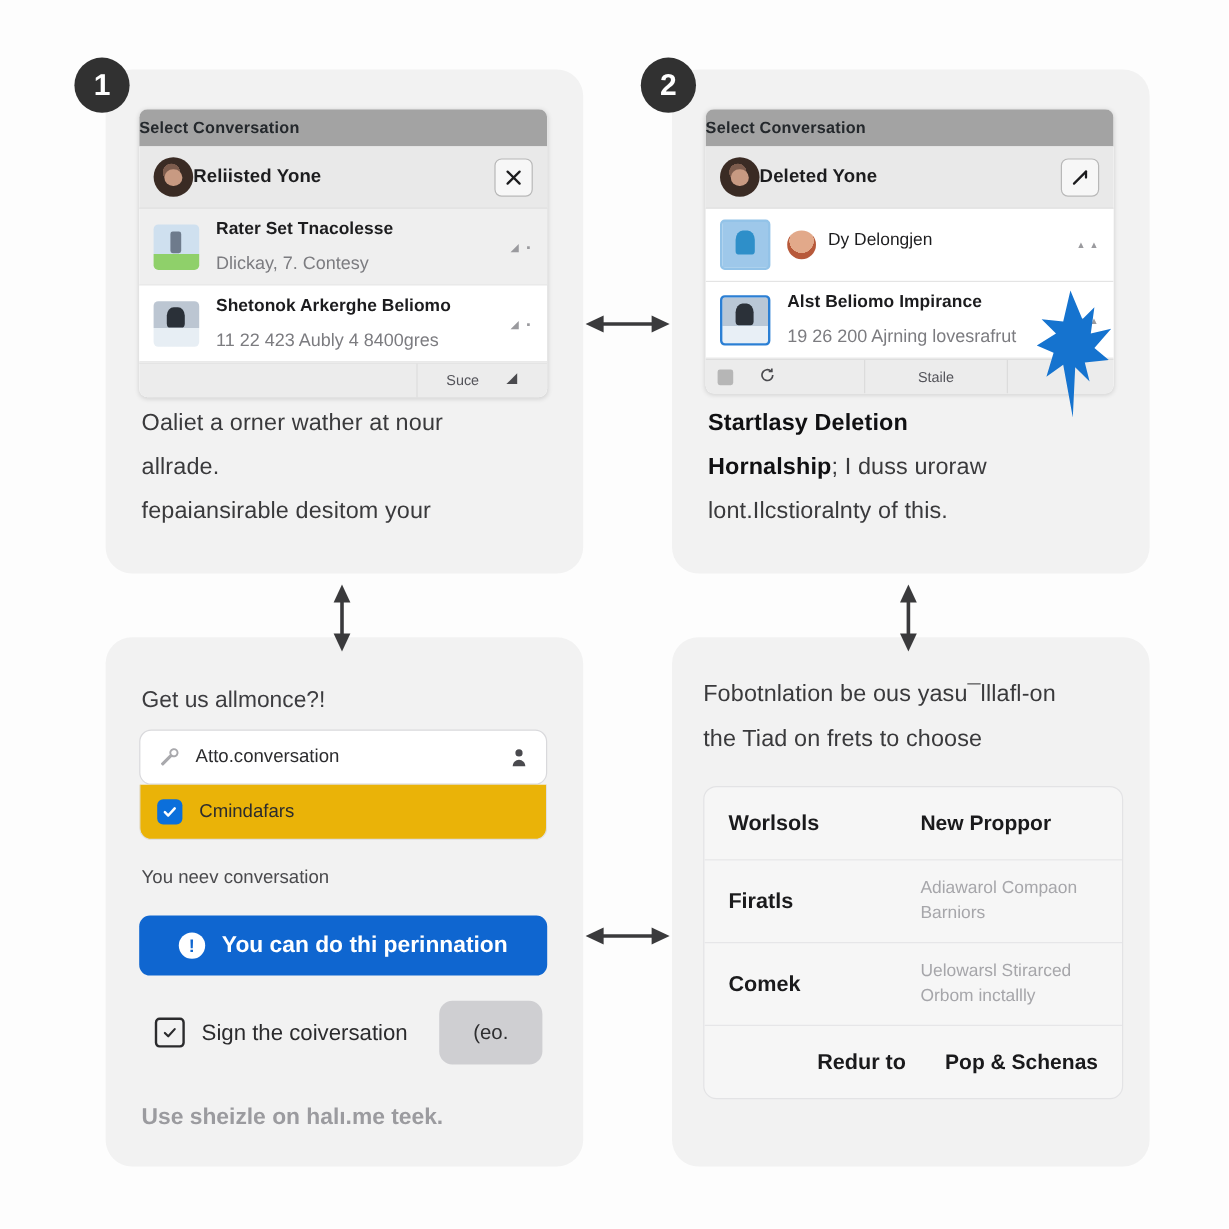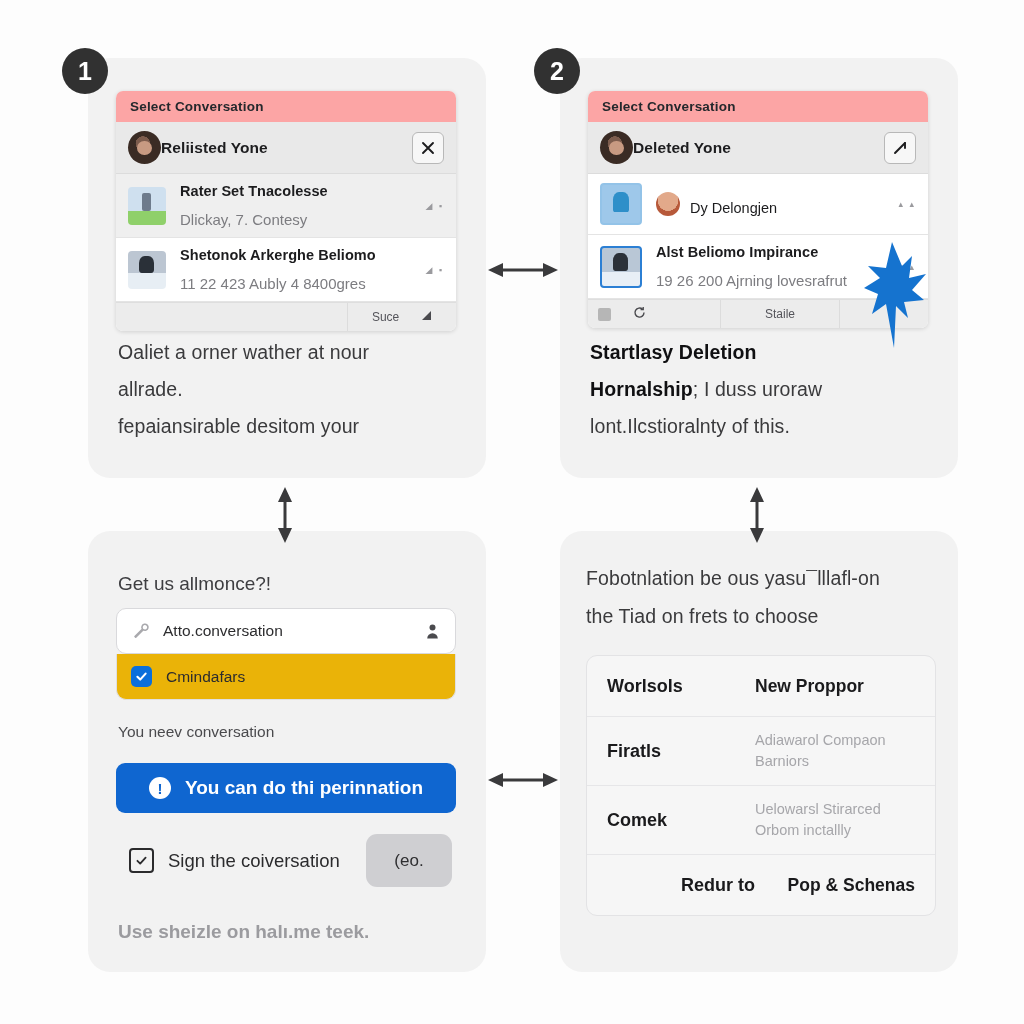--- a/index.html
+++ b/index.html
@@ -56,22 +56,22 @@
   .dialog {
     position: absolute;
     left: 28px; top: 33px;
     width: 340px;
     border-radius: 7px;
     overflow: hidden;
     background: #ffffff;
     box-shadow: 0 1px 4px rgba(0,0,0,.14);
   }
   .dlg-titlebar {
-    background: #fca5a5;
-    padding: 8px 14px;
+    background: #a3a3a3;
+    padding: 8px 0;
     font-size: 13.5px;
     font-weight: bold;
     color: #24282c;
     letter-spacing: .2px;
   }
   .dlg-headrow {
     background: #e9e9e9;
     display: flex;
     align-items: center;
     padding: 9px 12px;
@@ -204,21 +204,21 @@
   .inline-face {
     width: 24px; height: 24px;
     border-radius: 50%;
     background: radial-gradient(circle at 50% 36%, #e2a98a 0 52%, #b7593a 53% 100%);
     display: inline-block;
     vertical-align: middle;
     margin-right: 10px;
   }
   .row-title-inline {
     display: flex;
-    align-items: flex-end;
+    align-items: flex-start;
     font-size: 14.5px;
     font-weight: normal;
     color: #1c1c1e;
   }
 
   .dlg-footer {
     display: flex;
     background: #ececec;
     border-top: 1px solid #dedede;
     height: 28px;
@@ -378,20 +378,21 @@
     border: 1px solid #e3e3e5;
     border-radius: 11px;
     overflow: hidden;
   }
   .tbl-row {
     display: flex;
     align-items: center;
     padding: 13px 20px;
     border-bottom: 1px solid #e6e6e8;
     min-height: 34px;
+    gap: 12px;
   }
   .tbl-row:last-child { border-bottom: none; text-align: right; }
   .tbl-c1 {
     flex: 0 0 148px;
     font-size: 18px;
     font-weight: bold;
     color: #1a1a1c;
   }
   .tbl-c2 {
     flex: 1 1 auto;

